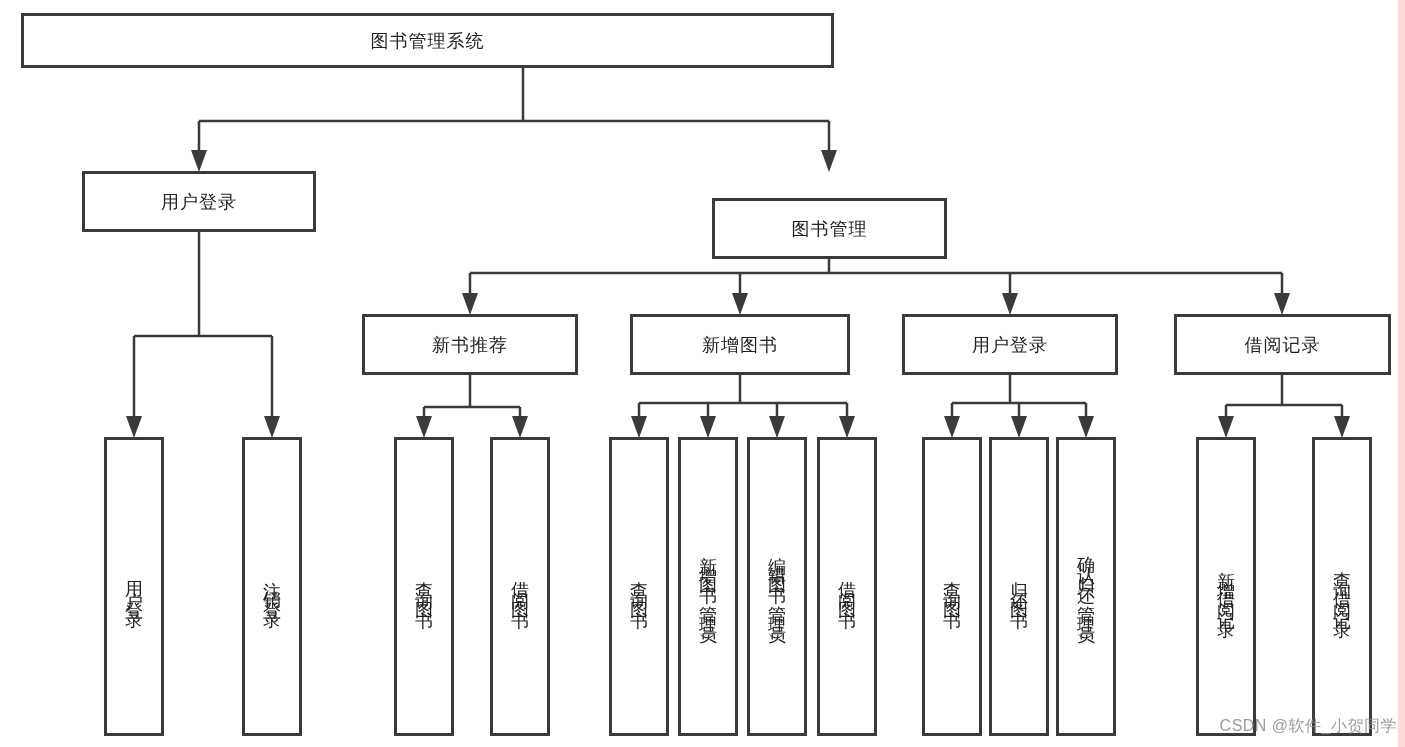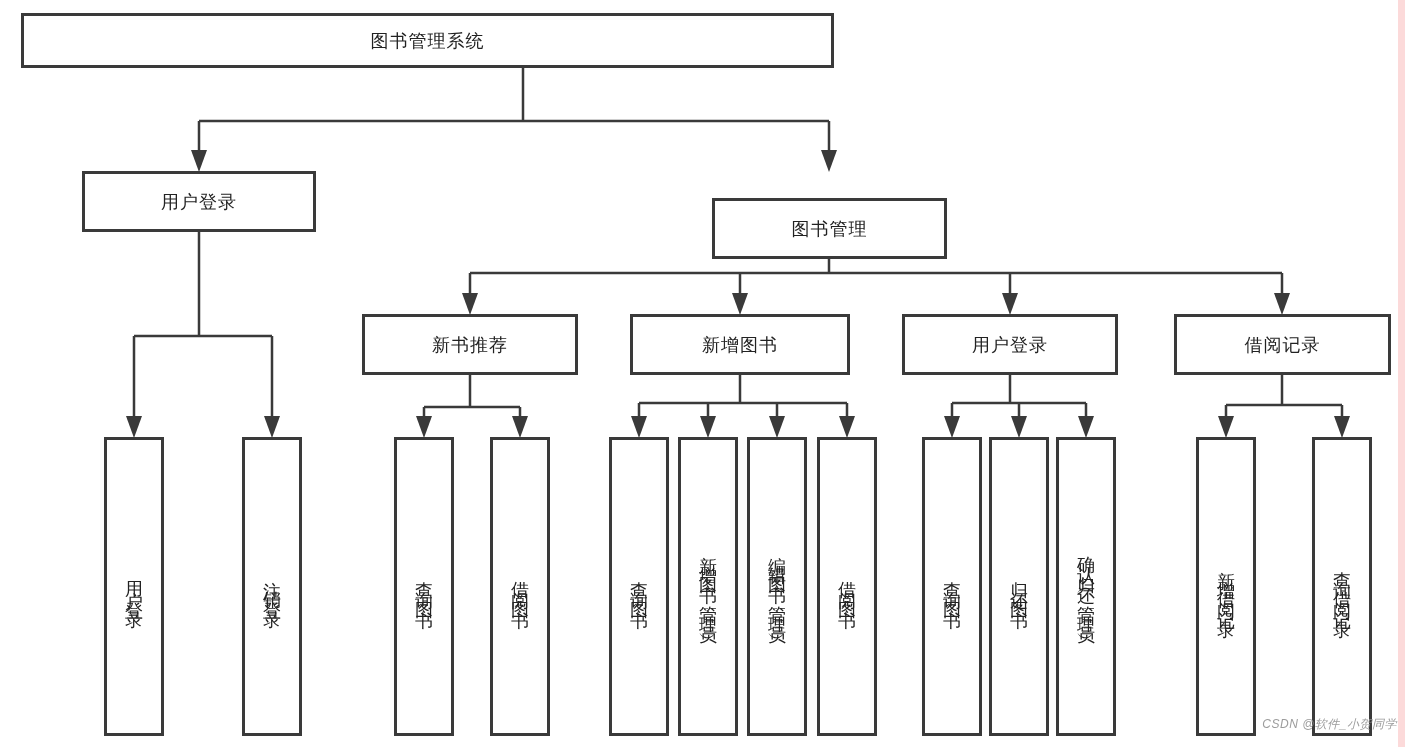--- a/index.html
+++ b/index.html
@@ -39,26 +39,25 @@
     z-index:2;
   }
   #edges{
     position:absolute;left:0;top:0;z-index:1;
   }
   #edges path{stroke:var(--line);stroke-width:2.5;fill:none;}
   #edges polygon{fill:var(--line);stroke:none;}
   #watermark{
     position:absolute;
     right:8px;top:716px;
-    font-size:12px;
+    font-size:16px;
     color:rgba(148,148,148,0.92);
     letter-spacing:0.5px;
     z-index:5;
     white-space:nowrap;
-    font-style:italic;
   }
   #edge-strip{
     position:absolute;right:0;top:0;width:7px;height:747px;
     background:#fcdada;
     z-index:4;
   }
 </style>
 </head>
 <body>
 

